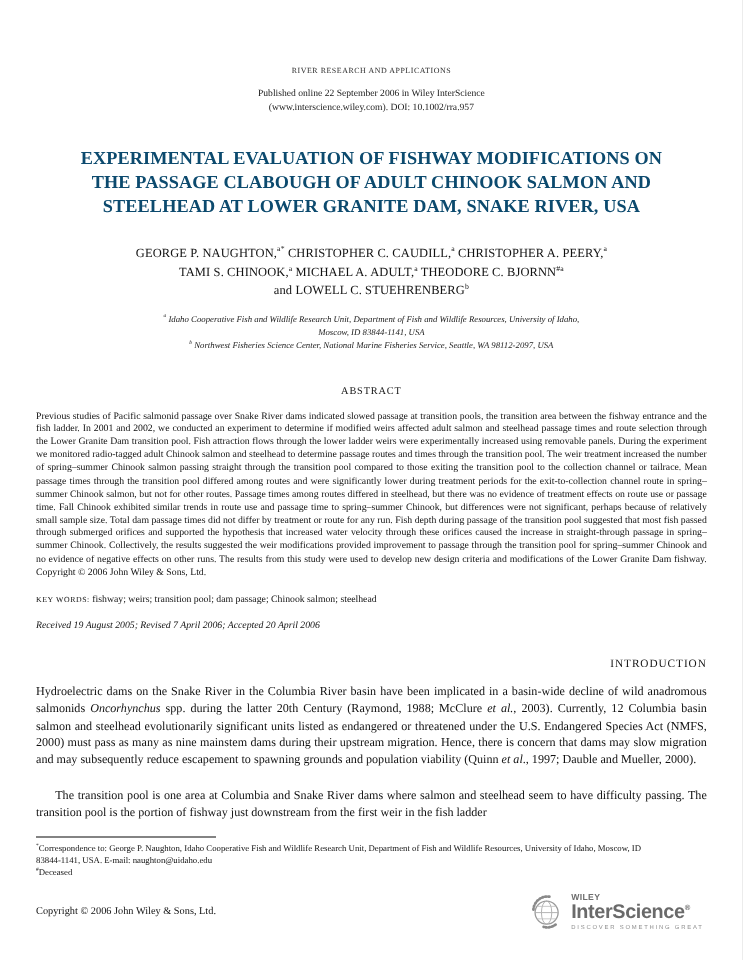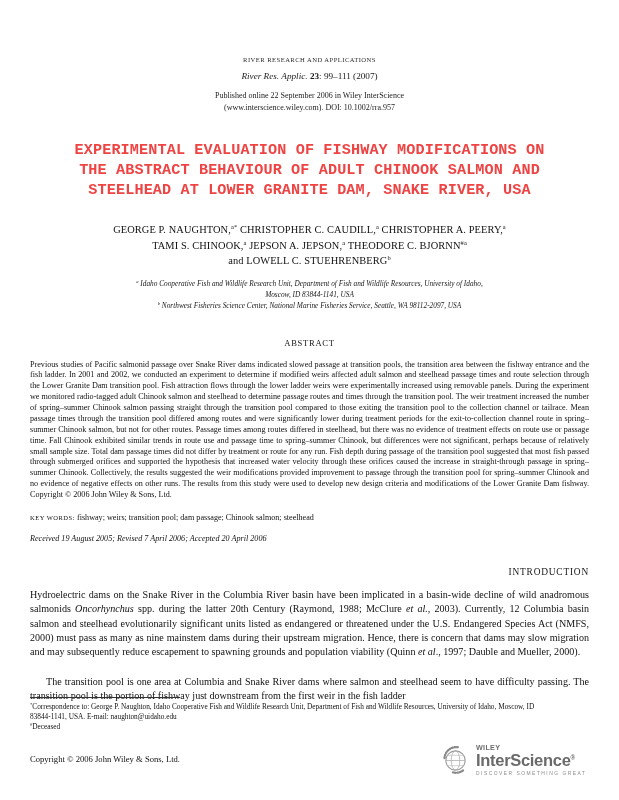--- a/index.html
+++ b/index.html
@@ -48,22 +48,21 @@
     color: #1a1a1a;
   }
 
   
   .title {
     text-align: center;
     font-size: 15.2px;
     line-height: 1.30;
     margin-top: 28px;
     letter-spacing: 0.1px;
-    color: #ef4444;
-    font-family: Liberation Mono, monospace;
+    color: #0c4a6e;
   }
 
   
   .authors {
     text-align: center;
     font-size: 10.4px;
     line-height: 1.45;
     margin-top: 22px;
     letter-spacing: 0.1px;
     color: #111;
@@ -204,42 +203,38 @@
     margin-top: 3px;
   }
 </style>
 </head>
 <body>
 
 <div class="page">
 
   <div class="journal-head">RIVER RESEARCH AND APPLICATIONS</div>
 
-  <div class="journal-cite">
-    <span>River Res. Applic.</span>
-    <b>23</b><span class="nonital">: 99–111 (2007)</span>
-  </div>
 
   <div class="pub-online">
     <div>Published online 22 September 2006 in Wiley InterScience</div>
     <div>(www.interscience.wiley.com). DOI: 10.1002/rra.957</div>
   </div>
 
   <h1 class="title">
     <span>EXPERIMENTAL EVALUATION OF FISHWAY MODIFICATIONS ON</span><br>
-    <span>THE ABSTRACT BEHAVIOUR OF ADULT CHINOOK SALMON AND</span><br>
+    <span>THE PASSAGE CLABOUGH OF ADULT CHINOOK SALMON AND</span><br>
     <span>STEELHEAD AT LOWER GRANITE DAM, SNAKE RIVER, USA</span>
   </h1>
 
   <div class="authors">
     <div>
       <span>GEORGE P. NAUGHTON,</span><sup>a*</sup><span> CHRISTOPHER C. CAUDILL,</span><sup>a</sup><span> CHRISTOPHER A. PEERY,</span><sup>a</sup>
     </div>
     <div>
-      <span>TAMI S. CHINOOK,</span><sup>a</sup><span> JEPSON A. JEPSON,</span><sup>a</sup><span> THEODORE C. BJORNN</span><sup>#a</sup>
+      <span>TAMI S. CHINOOK,</span><sup>a</sup><span> MICHAEL A. ADULT,</span><sup>a</sup><span> THEODORE C. BJORNN</span><sup>#a</sup>
     </div>
     <div>
       <span>and LOWELL C. STUEHRENBERG</span><sup>b</sup>
     </div>
   </div>
 
   <div class="affils">
     <div>
       <sup>a</sup><span> Idaho Cooperative Fish and Wildlife Research Unit, Department of Fish and Wildlife Resources, University of Idaho,</span>
     </div>

